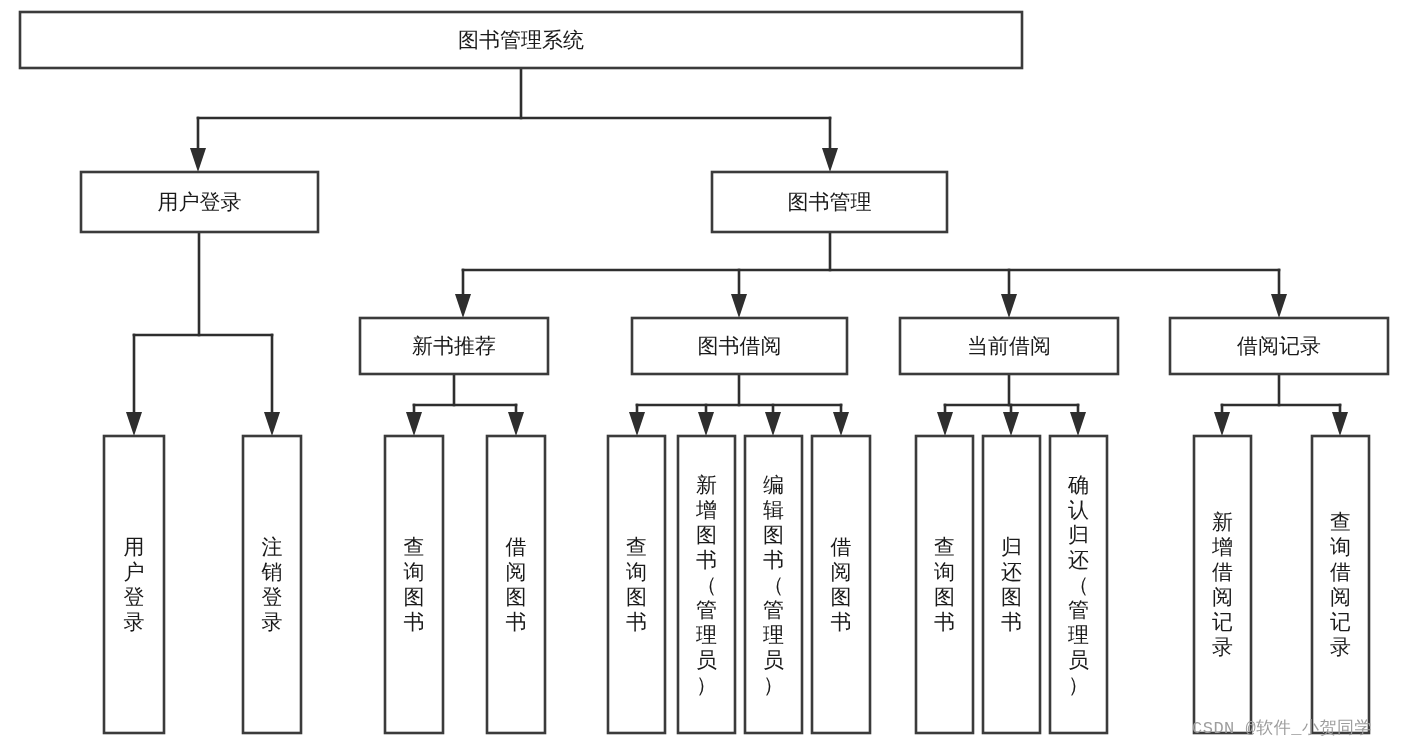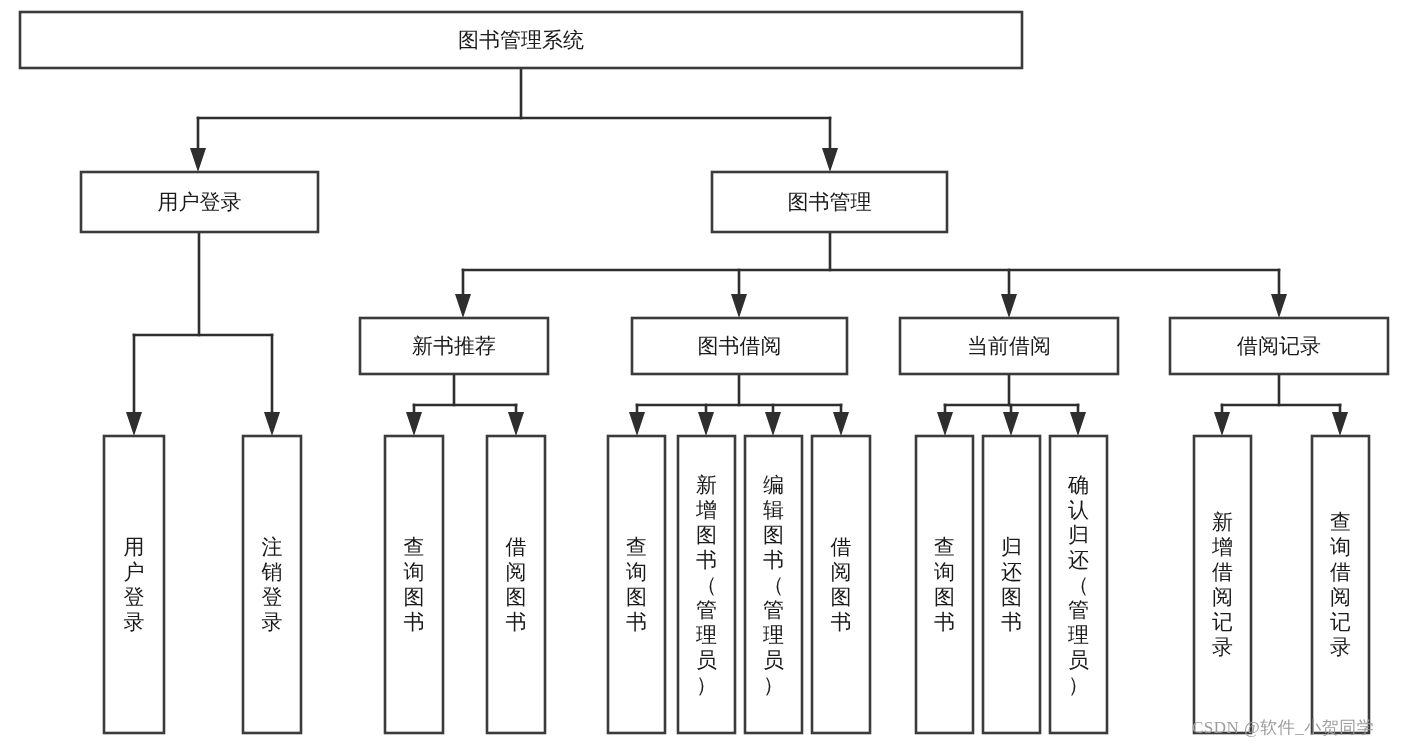--- a/index.html
+++ b/index.html
@@ -56,21 +56,21 @@
     dominant-baseline: middle;
   }
   .node-label-vertical {
     fill: #1a1a1a;
     font-family: "DejaVu Sans", "Liberation Sans", sans-serif;
     font-size: 21px;
     text-anchor: middle;
   }
   .watermark-text {
     position: absolute;
-    font-family: Liberation Serif, serif;
+    font-family: Liberation Mono, monospace;
     font-size: 17px;
     color: #9d9d9d;
     white-space: nowrap;
     letter-spacing: 0.5px;
   }
 </style>
 </head>
 <body>
 
 <div id="diagram-root">

